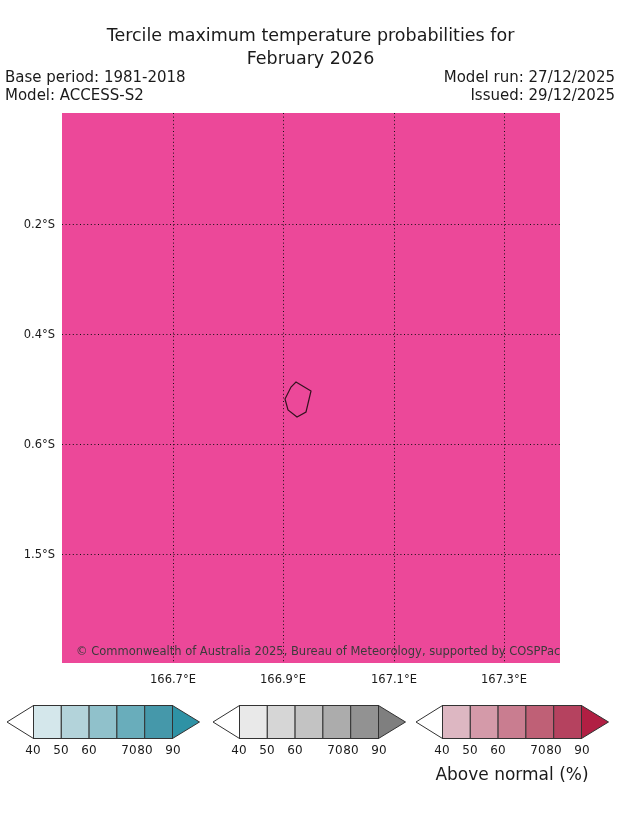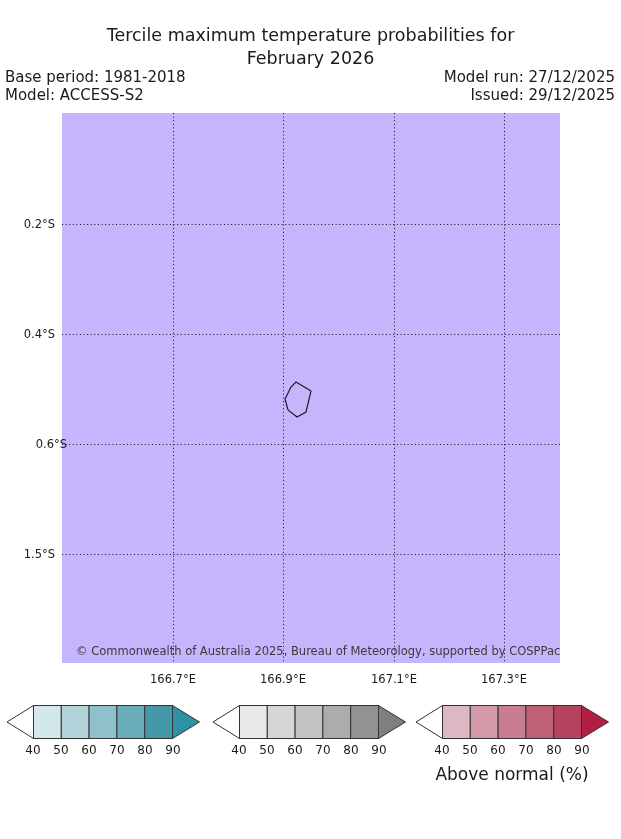--- a/index.html
+++ b/index.html
@@ -32,36 +32,36 @@
   }
   .legend-group{position:absolute;top:705px;width:200px;height:90px;}
   .legend-ticks{position:absolute;top:36px;left:0;width:100%;height:18px;}
   .legend-ticks span{
     position:absolute;transform:translateX(-50%);font-size:12px;line-height:18px;color:#1a1a1a;
   }
   .legend-label{
     position:absolute;top:58px;left:97px;transform:translateX(-50%);
     font-size:17px;line-height:22px;white-space:nowrap;color:#1a1a1a;
   }
-  .t0{left:27px;} .t1{left:55px;} .t2{left:83px;} .t3{left:111px;} .t4{left:139px;} .t5{left:167px;}
+  .t0{left:27px;} .t1{left:55px;} .t2{left:83px;} .t3{left:123px;} .t4{left:139px;} .t5{left:167px;}
 </style>
 </head>
 <body>
 
 <div class="figure">
 
   <div class="title">Tercile maximum temperature probabilities for
 February 2026</div>
 
   <div class="meta meta-left row1">Base period: 1981-2018</div>
   <div class="meta meta-left row2">Model: ACCESS-S2</div>
   <div class="meta meta-right row1">Model run: 27/12/2025</div>
   <div class="meta meta-right row2">Issued: 29/12/2025</div>
 
-  <div class="map" style="background: #c4b5fd;">
+  <div class="map" style="background: #ec4899;">
     <svg width="498" height="550" viewBox="0 0 498 550">
       <g stroke="#111111" stroke-width="1" stroke-dasharray="1,2.6">
         <line x1="111.5" y1="0" x2="111.5" y2="550"></line>
         <line x1="221.5" y1="0" x2="221.5" y2="550"></line>
         <line x1="332.5" y1="0" x2="332.5" y2="550"></line>
         <line x1="442.5" y1="0" x2="442.5" y2="550"></line>
         <line x1="0" y1="111.5" x2="498" y2="111.5"></line>
         <line x1="0" y1="221.5" x2="498" y2="221.5"></line>
         <line x1="0" y1="331.5" x2="498" y2="331.5"></line>
         <line x1="0" y1="441.5" x2="498" y2="441.5"></line>
@@ -71,21 +71,21 @@
     <div class="copyright">© Commonwealth of Australia 2025, Bureau of Meteorology, supported by COSPPac</div>
   </div>
 
   <div class="xtick" style="left:173px;">166.7°E</div>
   <div class="xtick" style="left:283px;">166.9°E</div>
   <div class="xtick" style="left:394px;">167.1°E</div>
   <div class="xtick" style="left:504px;">167.3°E</div>
 
   <div class="ytick" style="top:216px;">0.2°S</div>
   <div class="ytick" style="top:326px;">0.4°S</div>
-  <div class="ytick" style="top:436px;margin-left:12px;">0.6°S</div>
+  <div class="ytick" style="top:436px;">0.6°S</div>
   <div class="ytick" style="top:546px;">1.5°S</div>
 
   <div class="legend-group" style="left:6px;">
     <svg width="196" height="35" viewBox="0 0 196 35">
       <polygon points="1,17 27.5,0.5 27.5,33.5" stroke="#333333" stroke-width="1" fill="#ffffff"></polygon>
       <rect x="27.5" y="0.5" width="27.8" height="33" stroke="#333333" fill="#d4e7eb"></rect>
       <rect x="55.3" y="0.5" width="27.8" height="33" stroke="#333333" fill="#b3d3da"></rect>
       <rect x="83.1" y="0.5" width="27.8" height="33" stroke="#333333" fill="#90c1cb"></rect>
       <rect x="110.9" y="0.5" width="27.8" height="33" stroke="#333333" fill="#69adbb"></rect>
       <rect x="138.7" y="0.5" width="27.8" height="33" stroke="#333333" fill="#4598aa"></rect>

